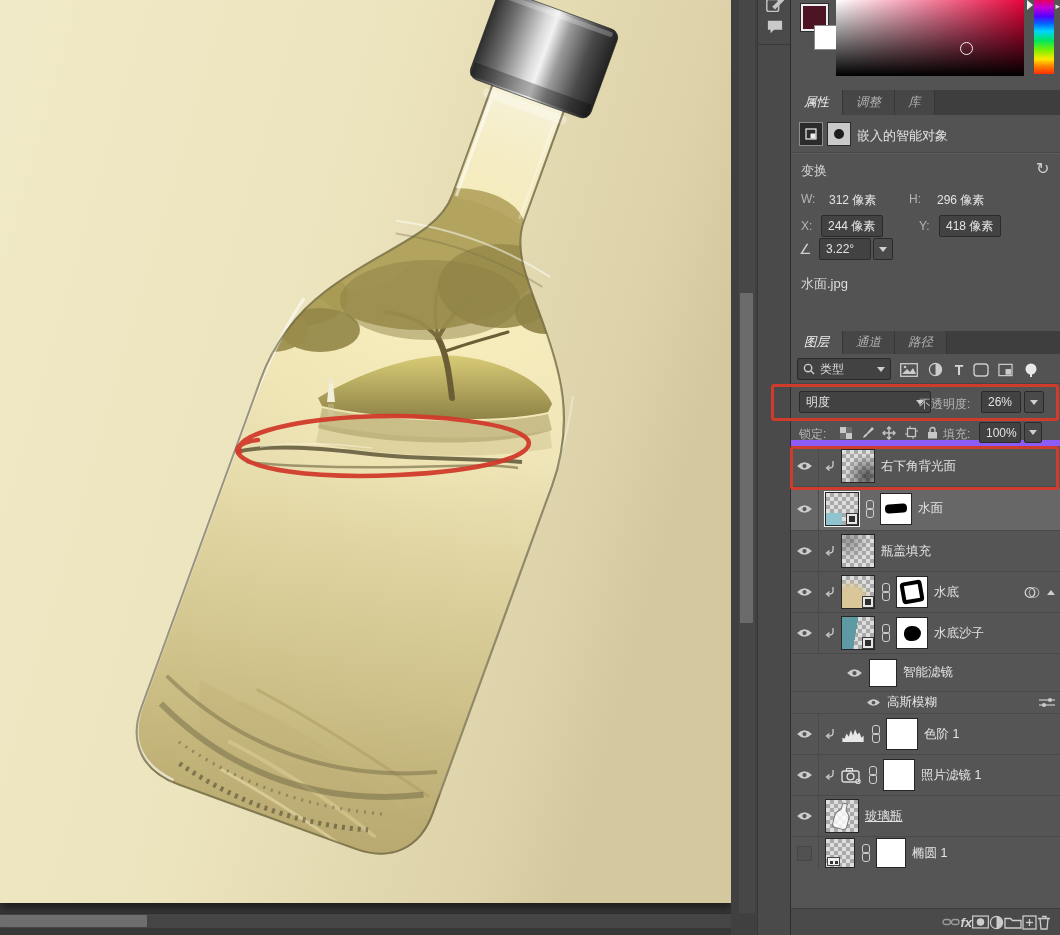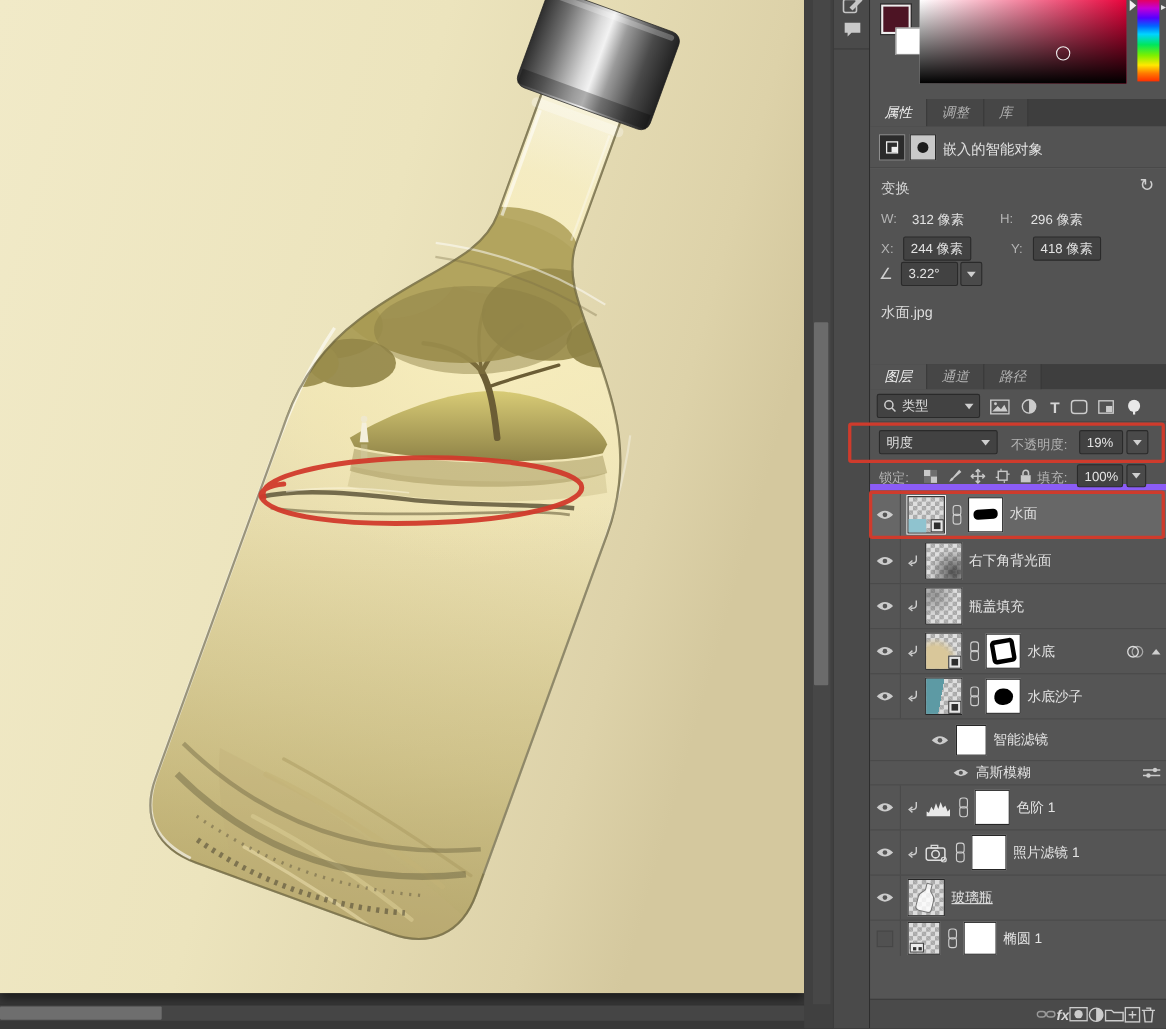--- a/index.html
+++ b/index.html
@@ -362,26 +362,26 @@
       </div>
       <div class="fic" style="left:230px">
         <svg width="14" height="14" viewBox="0 0 14 14">
             <circle cx="7" cy="6" r="5.5" fill="#e8e8e8"></circle>
             <rect x="6" y="10" width="2" height="4" fill="#e8e8e8"></rect>
           </svg>
       </div>
     </div>
 
     <div class="sec lblend">
-      <div class="box" style="left:8px;top:7px;width:108px;justify-content:space-between">
+      <div class="box" style="left:8px;top:7px;width:132px;justify-content:space-between">
         <span>明度</span>
           <span class="carat"></span>
       </div>
       <span class="pos lbl" style="left:128px;top:12px">不透明度:</span>
-      <div class="box" style="left:190px;top:7px;width:40px">19%</div>
+      <div class="box" style="left:190px;top:7px;width:40px">26%</div>
       <div class="ddbtn" style="left:233px;top:7px">
           <span class="carat"></span>
         </div>
     </div>
 
     <div class="sec llock">
       <span class="pos lbl" style="left:8px;top:6px">锁定:</span>
       <div class="lic" style="left:46px">
         <svg width="12" height="12" viewBox="0 0 12 12">
             <rect x="0" y="0" width="6" height="6" fill="#c8c8c8"></rect>
@@ -419,59 +419,59 @@
       </div>
       <span class="pos lbl" style="left:152px;top:6px">填充:</span>
       <div class="box" style="left:188px;top:2px;width:42px;height:21px">100%</div>
       <div class="ddbtn" style="left:233px;top:2px;height:21px;width:18px">
           <span class="carat"></span>
         </div>
     </div>
 
     <div class="sec lrows">
 
+      <div class="lrow" style="height:41px">
+        <div class="eyecell">
+          <svg width="17" height="12" viewBox="0 0 16 11">
+              <path d="M1 5.5 Q8 -1.5 15 5.5 Q8 12.5 1 5.5Z" fill="#cccccc"></path>
+              <circle cx="8" cy="5.5" r="2" fill="#555555"></circle>
+            </svg>
+        </div>
+        <div class="rowbody">
+          <svg width="10" height="12" viewBox="0 0 10 12">
+              <path d="M8 1 V5 Q8 8 4 8 H3" fill="none" stroke="#cccccc" stroke-width="1.3"></path>
+              <path d="M4.5 5.5 L1.5 8 L4.5 10.5" fill="none" stroke="#cccccc" stroke-width="1.3"></path>
+            </svg>
+          <div class="thumb checker">
+            <div class="tc" style="background:radial-gradient(circle at 78% 82%,rgba(40,40,40,0.75),transparent 60%);"></div>
+          </div>
+          <span class="lname">右下角背光面</span>
+        </div>
+      </div>
+
       <div class="lrow sel" style="height:44px">
         <div class="eyecell">
           <svg width="17" height="12" viewBox="0 0 16 11">
               <path d="M1 5.5 Q8 -1.5 15 5.5 Q8 12.5 1 5.5Z" fill="#cccccc"></path>
               <circle cx="8" cy="5.5" r="2" fill="#555555"></circle>
             </svg>
         </div>
         <div class="rowbody">
           <div class="thumb checker sel-th">
             <div class="tc" style="background:linear-gradient(0deg,#8fc3cf 38%,transparent 38%);width:16px;"></div>
             <div class="sob"></div>
           </div>
           <div class="chain">
               <i></i>
               <i></i>
             </div>
           <div class="mask m-bar">
               <i></i>
             </div>
           <span class="lname">水面</span>
-        </div>
-      </div>
-
-      <div class="lrow" style="height:41px">
-        <div class="eyecell">
-          <svg width="17" height="12" viewBox="0 0 16 11">
-              <path d="M1 5.5 Q8 -1.5 15 5.5 Q8 12.5 1 5.5Z" fill="#cccccc"></path>
-              <circle cx="8" cy="5.5" r="2" fill="#555555"></circle>
-            </svg>
-        </div>
-        <div class="rowbody">
-          <svg width="10" height="12" viewBox="0 0 10 12">
-              <path d="M8 1 V5 Q8 8 4 8 H3" fill="none" stroke="#cccccc" stroke-width="1.3"></path>
-              <path d="M4.5 5.5 L1.5 8 L4.5 10.5" fill="none" stroke="#cccccc" stroke-width="1.3"></path>
-            </svg>
-          <div class="thumb checker">
-            <div class="tc" style="background:radial-gradient(circle at 78% 82%,rgba(40,40,40,0.75),transparent 60%);"></div>
-          </div>
-          <span class="lname">右下角背光面</span>
         </div>
       </div>
 
       <div class="lrow" style="height:41px">
         <div class="eyecell">
           <svg width="17" height="12" viewBox="0 0 16 11">
               <path d="M1 5.5 Q8 -1.5 15 5.5 Q8 12.5 1 5.5Z" fill="#cccccc"></path>
               <circle cx="8" cy="5.5" r="2" fill="#555555"></circle>
             </svg>
         </div>

